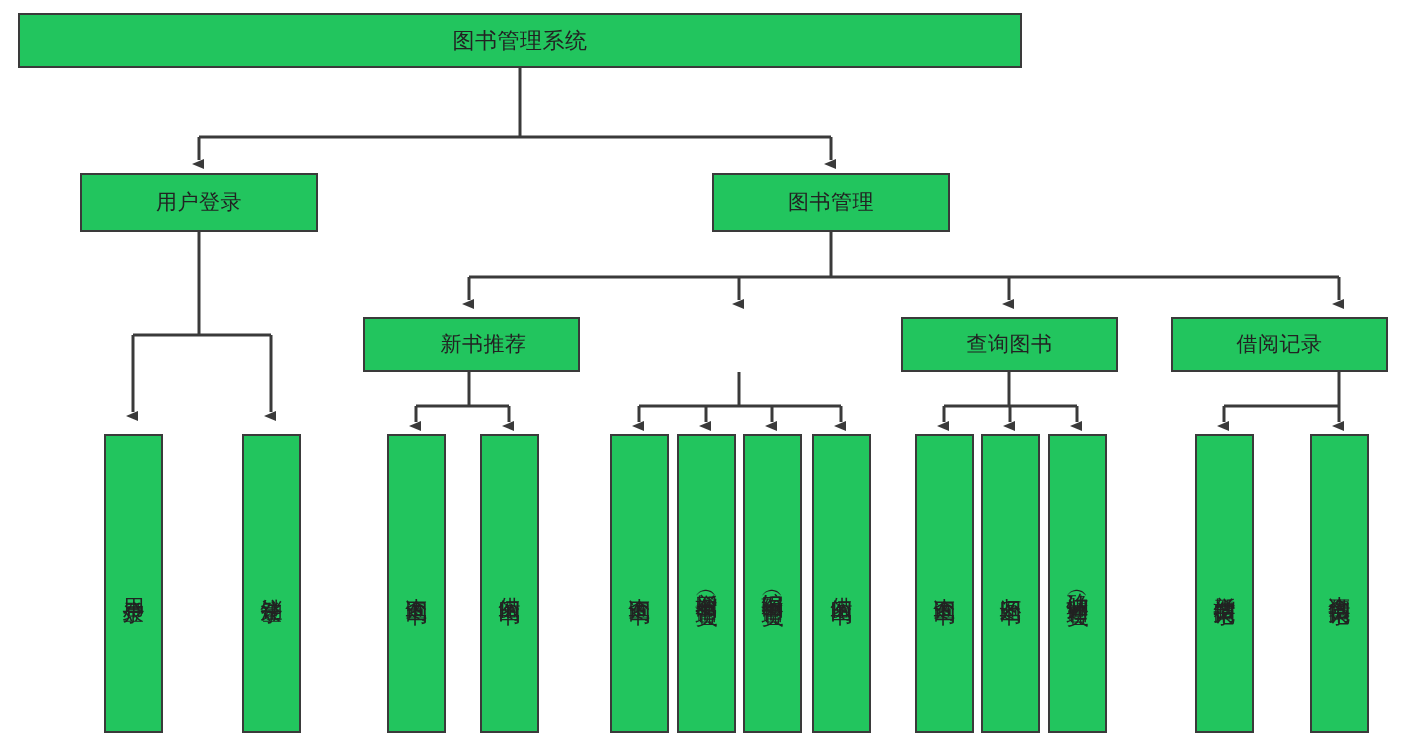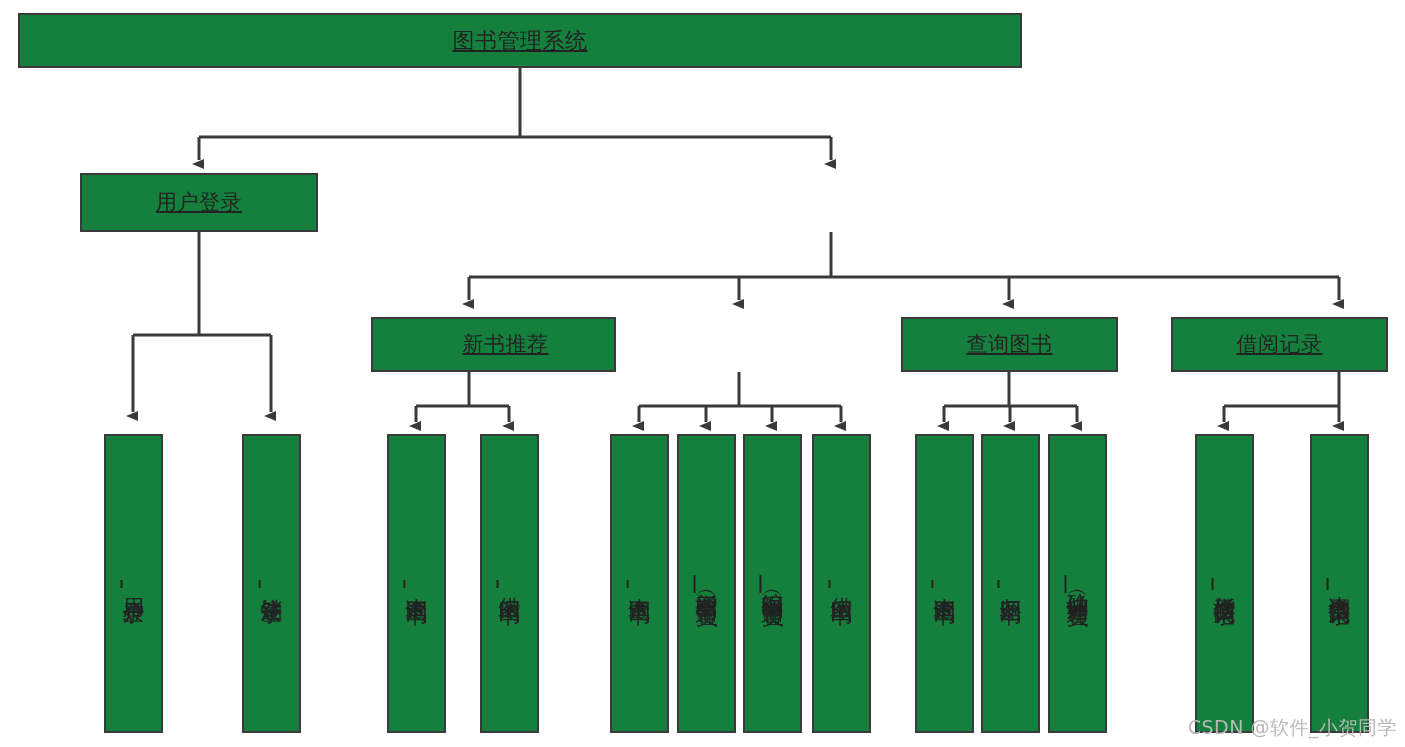--- a/index.html
+++ b/index.html
@@ -22,28 +22,27 @@
     position: absolute;
     left: 0;
     top: 0;
     width: 1405px;
     height: 747px;
     pointer-events: none;
   }
   .node {
     position: absolute;
     box-sizing: border-box;
-    background: #15803d;
+    background: #22c55e;
     border: 2px solid #3a3a3a;
     display: flex;
     align-items: center;
     justify-content: center;
     color: #222222;
     z-index: 2;
-    text-decoration: underline;
   }
   .node .lbl {
     display: block;
     text-align: center;
     line-height: 1.15;
     white-space: nowrap;
   }
   
   .node.horiz .lbl {
     font-size: 21px;
@@ -132,22 +131,25 @@
     </g>
   </svg>
 
   <div class="node horiz root" style="left:18px; top:13px; width:1004px; height:55px;">
     <span class="lbl">图书管理系统</span>
   </div>
 
   <div class="node horiz" style="left:80px; top:173px; width:238px; height:59px;">
     <span class="lbl">用户登录</span>
   </div>
-
-  <div class="node horiz" style="left:371px; top:317px; width:245px; height:55px;padding-left:24px;">
+  <div class="node horiz" style="left:712px; top:173px; width:238px; height:59px;">
+    <span class="lbl">图书管理</span>
+  </div>
+
+  <div class="node horiz" style="left:363px; top:317px; width:217px; height:55px;padding-left:24px;">
     <span class="lbl">新书推荐</span>
   </div>
   <div class="node horiz" style="left:901px; top:317px; width:217px; height:55px;">
     <span class="lbl">查询图书</span>
   </div>
   <div class="node horiz" style="left:1171px; top:317px; width:217px; height:55px;">
     <span class="lbl">借阅记录</span>
   </div>
 
   <div class="node vert" style="left:104px; top:434px; width:59px; height:299px;">
@@ -187,15 +189,14 @@
     <span class="lbl">确认归还（管理员）</span>
   </div>
 
   <div class="node vert" style="left:1195px; top:434px; width:59px; height:299px;">
     <span class="lbl">新增借阅记录</span>
   </div>
   <div class="node vert" style="left:1310px; top:434px; width:59px; height:299px;">
     <span class="lbl">查询借阅记录</span>
   </div>
 
-  <div class="watermark">CSDN @软件_小贺同学</div>
 
 </div>
 
 </body></html>

